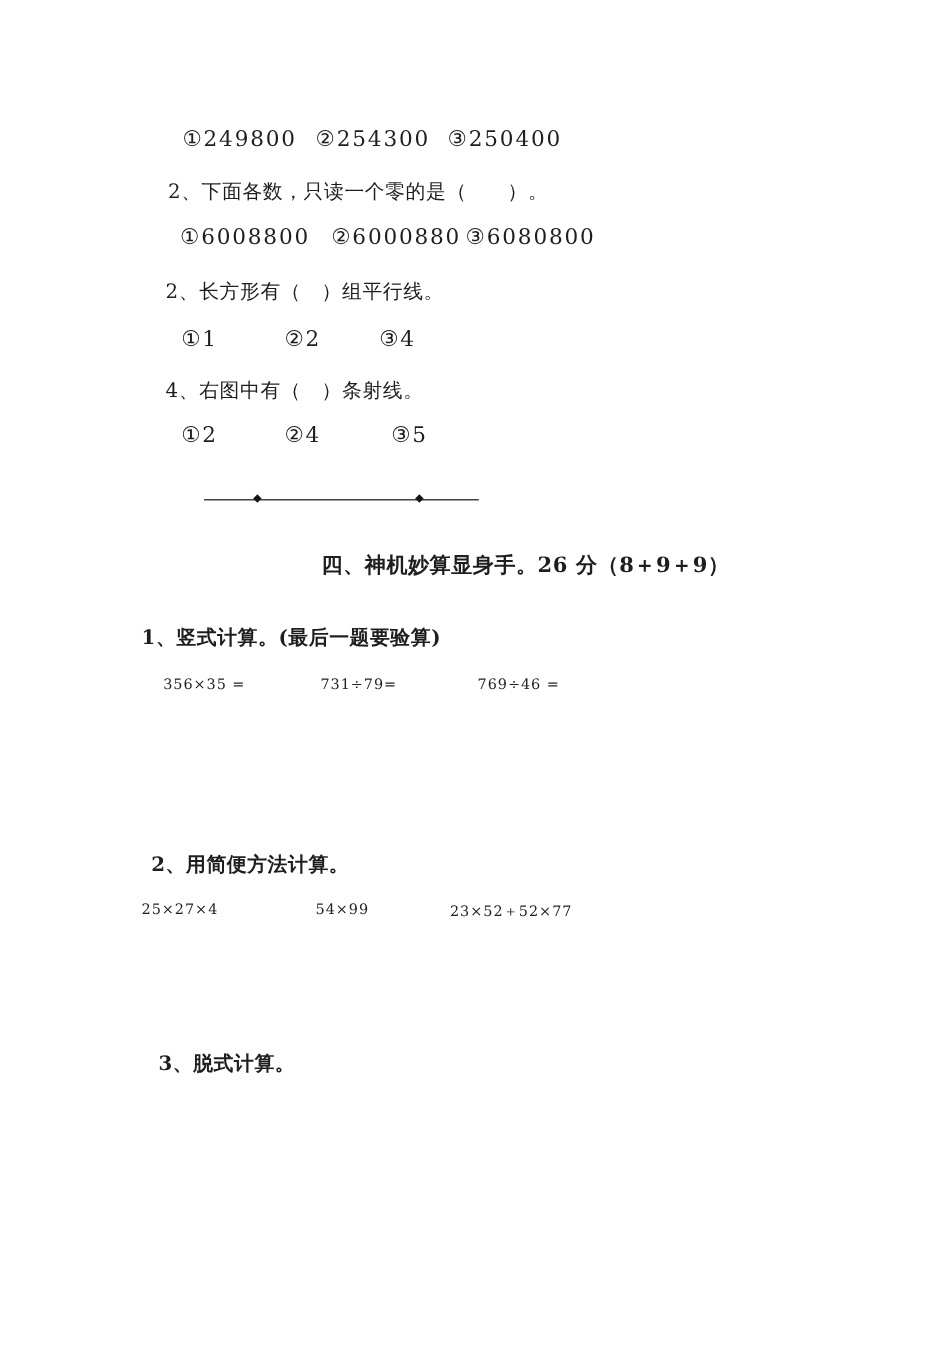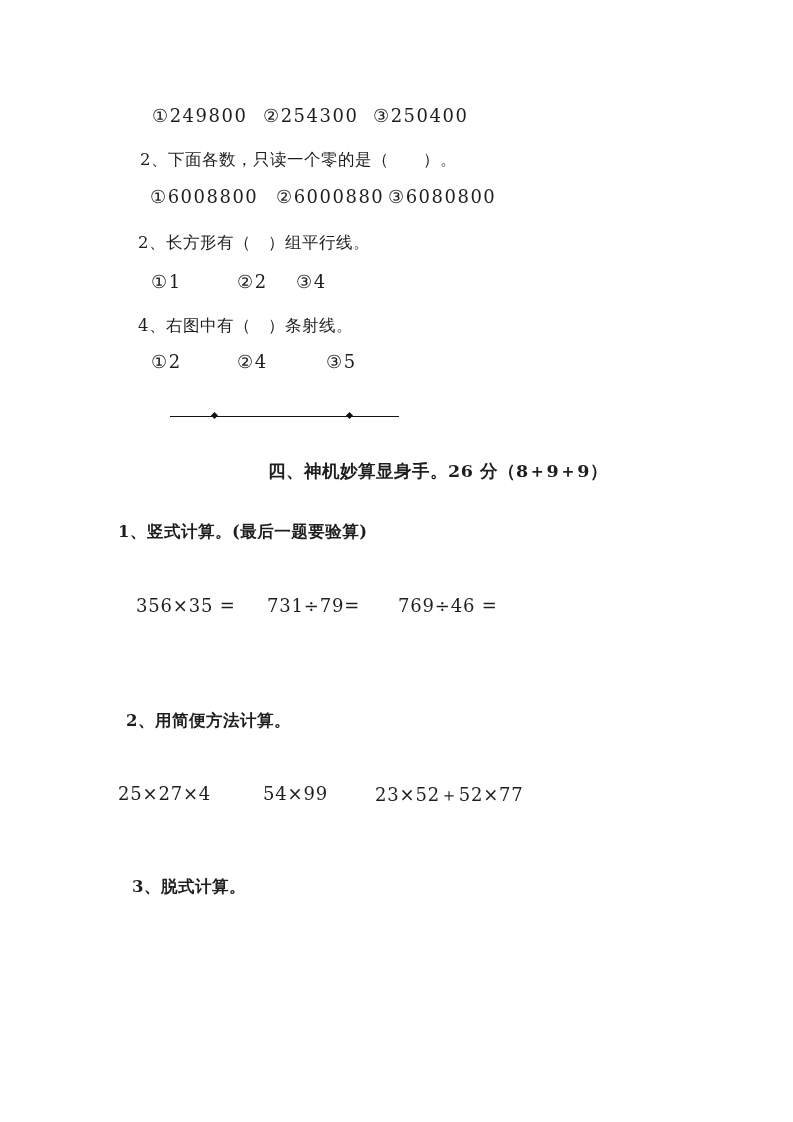--- a/index.html
+++ b/index.html
@@ -9,21 +9,21 @@
     background:#ffffff;
     font-family:"DejaVu Serif","Liberation Serif",serif;
     color:#1e1e1e;
     overflow:hidden;
     padding-left:32px;
   }
   .row{position:absolute;left:0;width:100%;height:26px;}
   .row span{position:absolute;top:0;white-space:pre;}
   .opt{font-size:18px;letter-spacing:1.5px;}
   .qtext{font-size:16.5px;letter-spacing:0.5px;}
-  .expr{font-size:18px;letter-spacing:0.8px;margin-top:32px;}
+  .expr{font-size:12px;letter-spacing:0.8px;}
   .bold{font-weight:700;}
   .title{font-size:17.5px;letter-spacing:0.5px;text-align:right;}
   .heading{font-size:16.5px;letter-spacing:0.5px;}
   .figure-line{
     position:absolute;left:170px;top:416px;
     width:229px;height:0;
     border-top:1.6px solid #141414;
   }
   .figure-dot{
     position:absolute;top:413px;
@@ -50,21 +50,21 @@
     <span class="opt" style="left:276px">②6000880</span>
     <span class="opt" style="left:388px">③6080800</span>
   </div>
 
   <div class="row" style="top:232px">
     <span class="qtext" style="left:138px">2、长方形有（　）组平行线。</span>
   </div>
   <div class="row" style="top:271px">
     <span class="opt" style="left:151px">①1</span>
     <span class="opt" style="left:237px">②2</span>
-    <span class="opt" style="left:296px">③4</span>
+    <span class="opt" style="left:316px">③4</span>
   </div>
 
   <div class="row" style="top:315px">
     <span class="qtext" style="left:138px">4、右图中有（　）条射线。</span>
   </div>
   <div class="row" style="top:351px">
     <span class="opt" style="left:151px">①2</span>
     <span class="opt" style="left:237px">②4</span>
     <span class="opt" style="left:326px">③5</span>
   </div>

